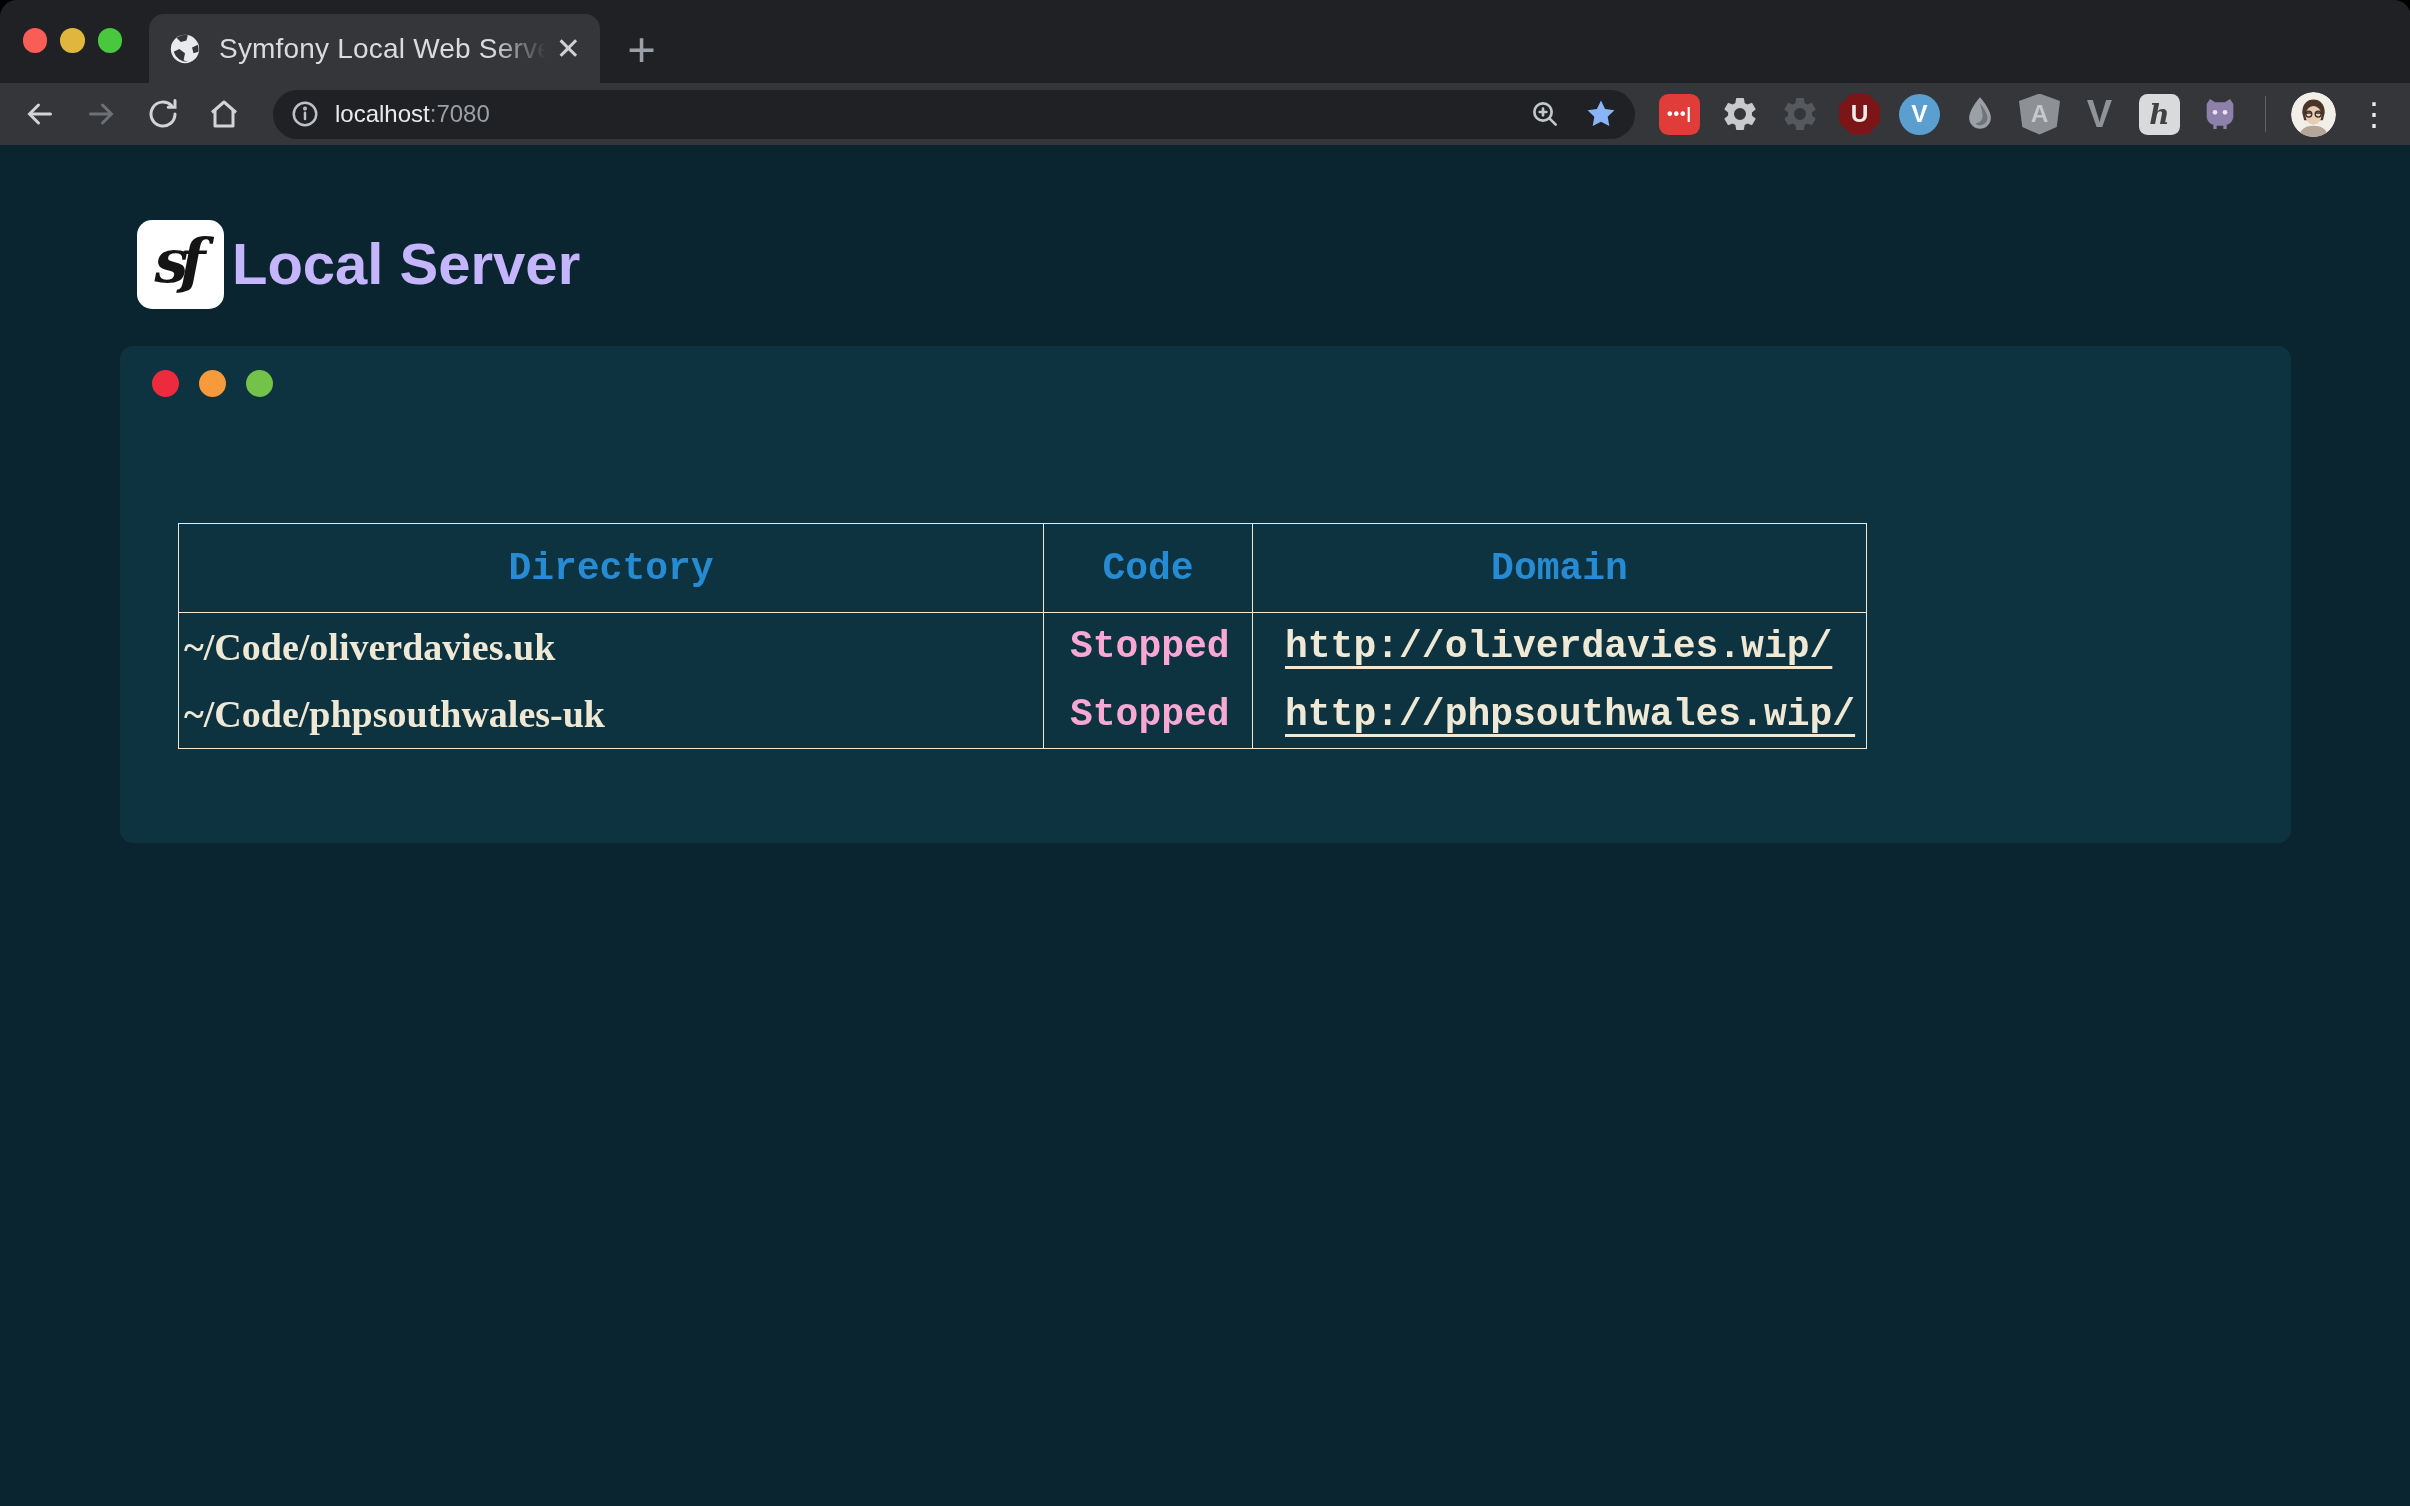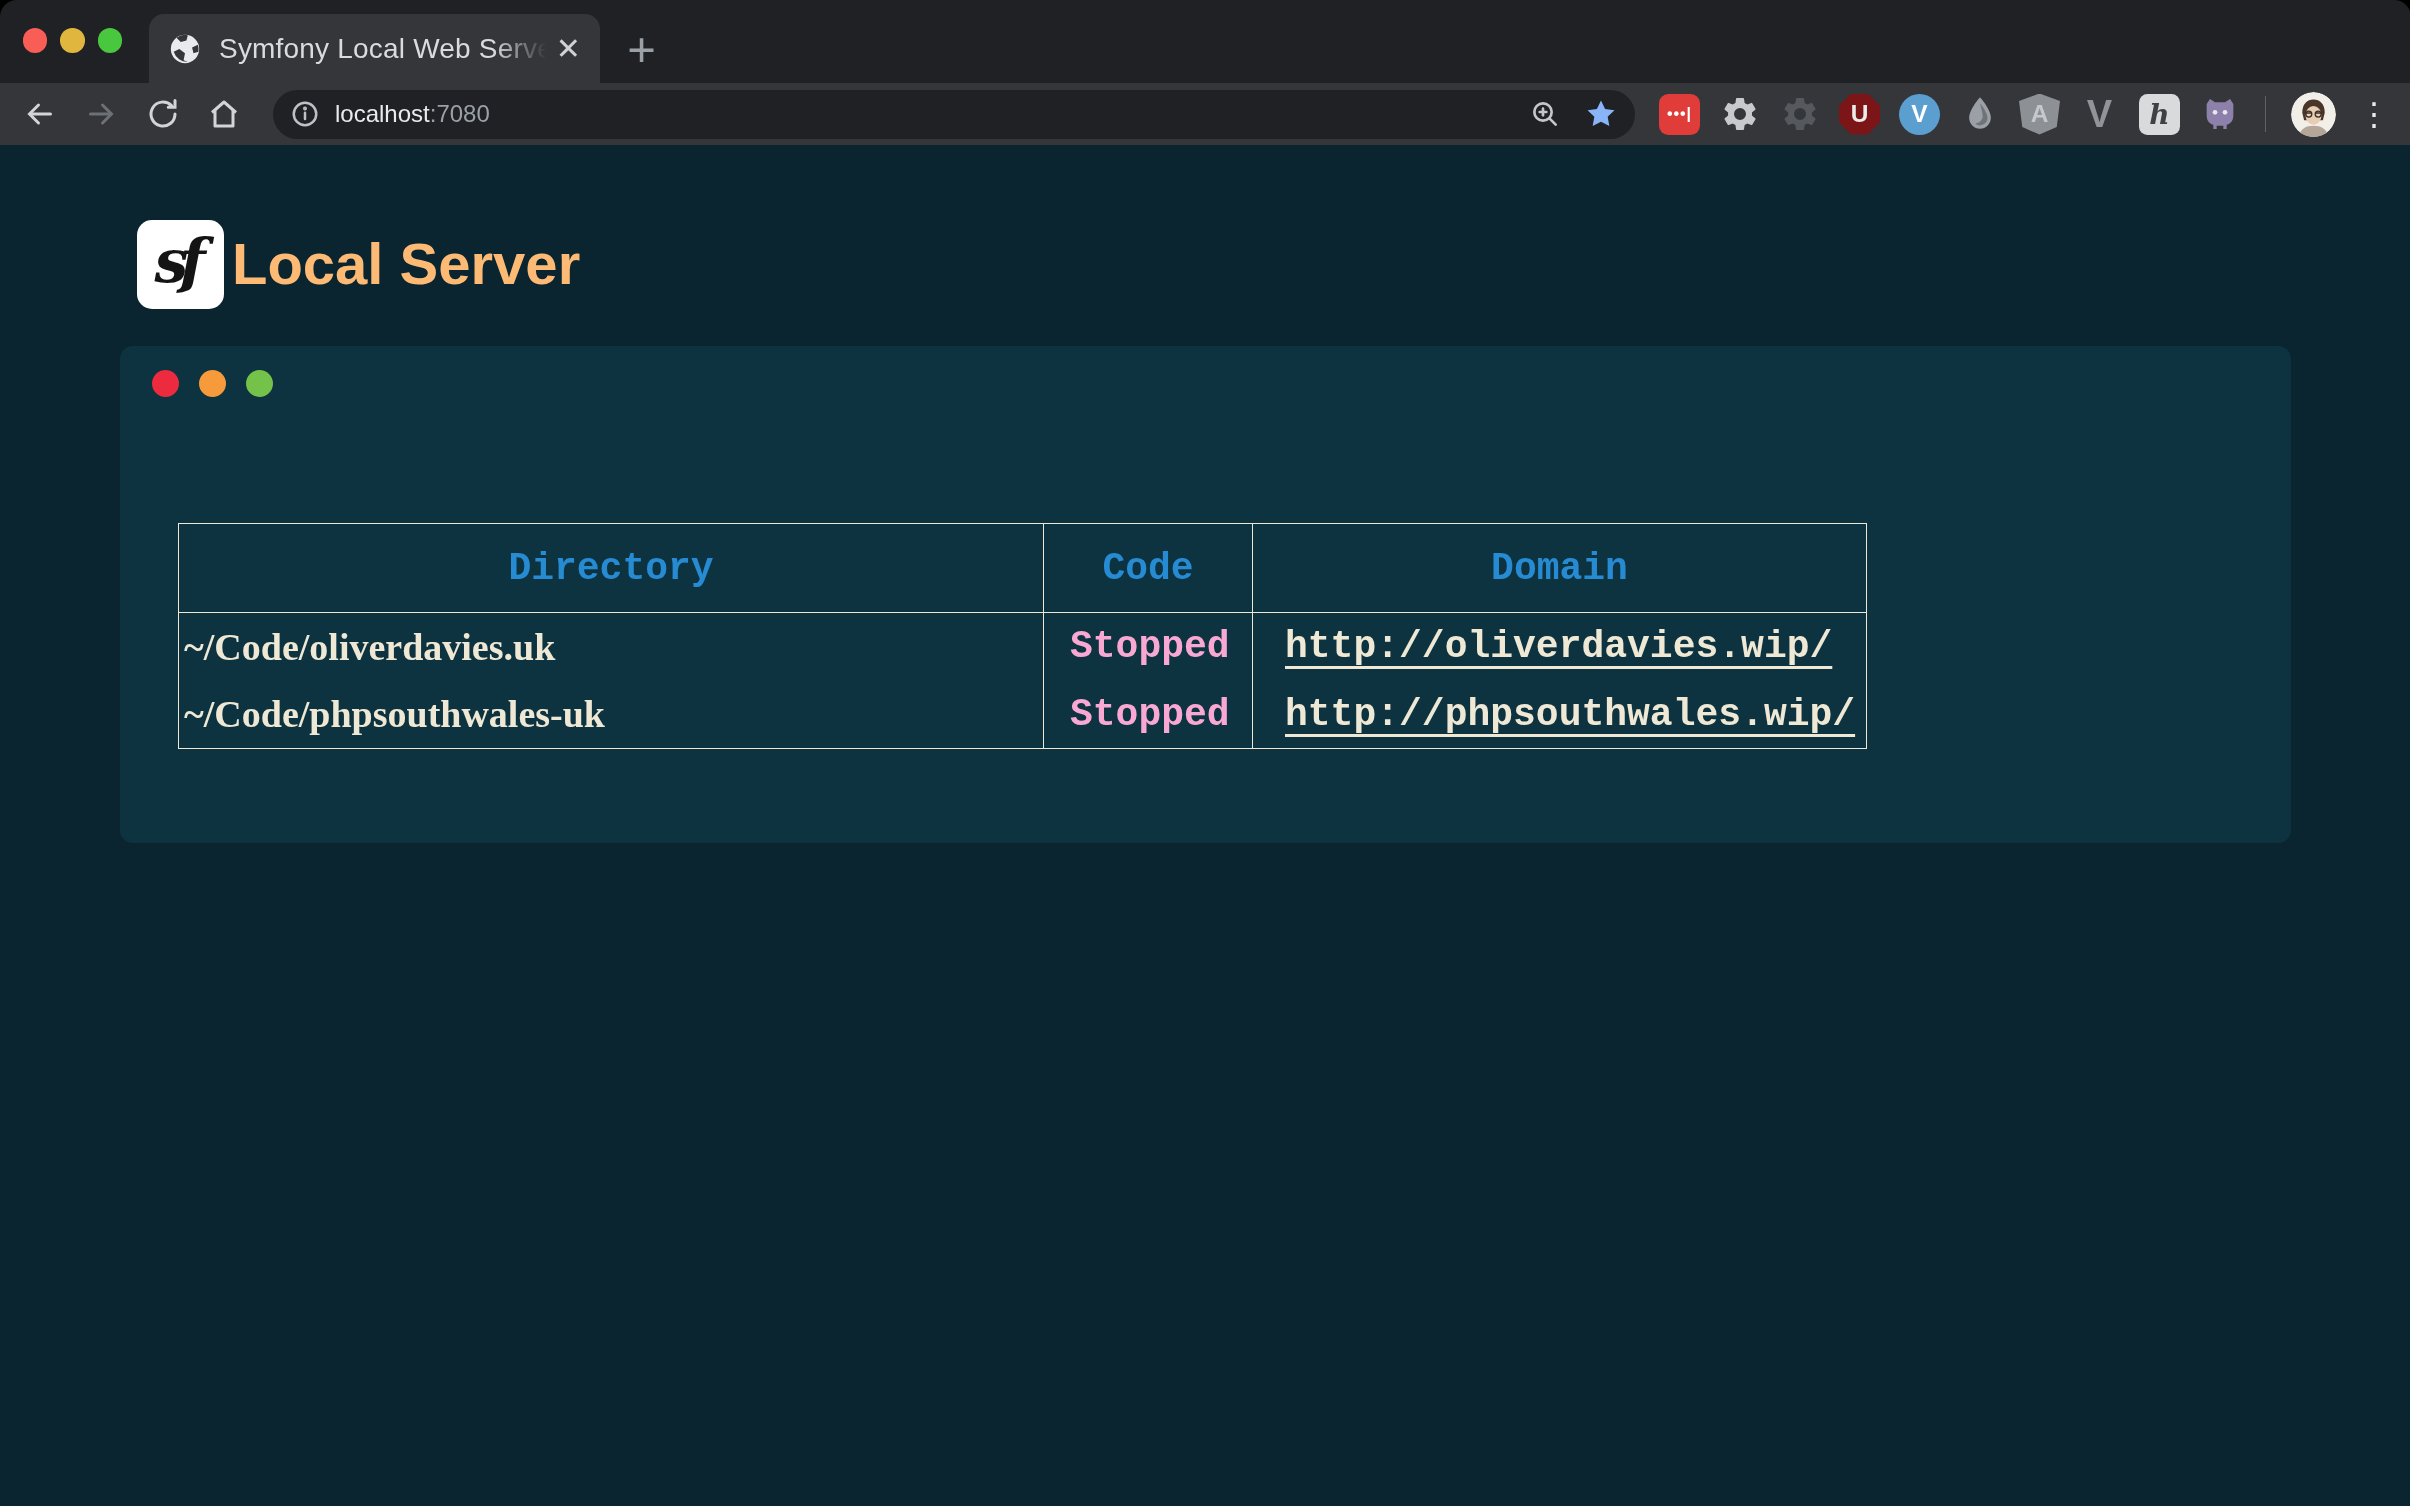--- a/index.html
+++ b/index.html
@@ -65,21 +65,21 @@
 
   
   .page { position:relative; height:1362px; background:#0a2530; }
   .sf-logo { position:absolute; left:124px; top:75px; width:87px; height:89px;
              background:#ffffff; border-radius:15px;
              display:flex; align-items:center; justify-content:center;margin-left:13px; }
   .sf-logo span { font-family:"DejaVu Serif", serif; font-style:italic; font-weight:bold;
                   font-size:60px; color:#141414; letter-spacing:-8.5px;
                   transform:translate(-4.7px,-3.8px); }
   .page-title { position:absolute; left:232px; top:85px; font-size:58px;
-                color:#fdba74; letter-spacing:0; }
+                color:#c4b5fd; letter-spacing:0; }
 
   .panel { position:absolute; left:120px; top:201px; width:2171px; height:497px;
            background:#0d3340; border-radius:13px; }
   .panel-dots { position:absolute; left:32px; top:23.5px; display:flex; gap:20px; }
   .panel-dots .pdot { width:27px; height:27px; border-radius:50%; }
   .pd-red    { background:#ee2b3e; }
   .pd-orange { background:#f79a3b; }
   .pd-green  { background:#74c24a; }
 
   .server-table { position:absolute; left:58px; top:133px; width:1688px;

